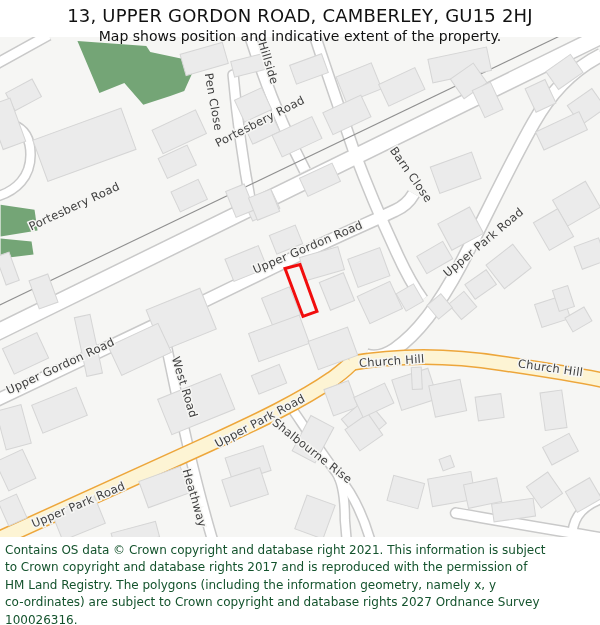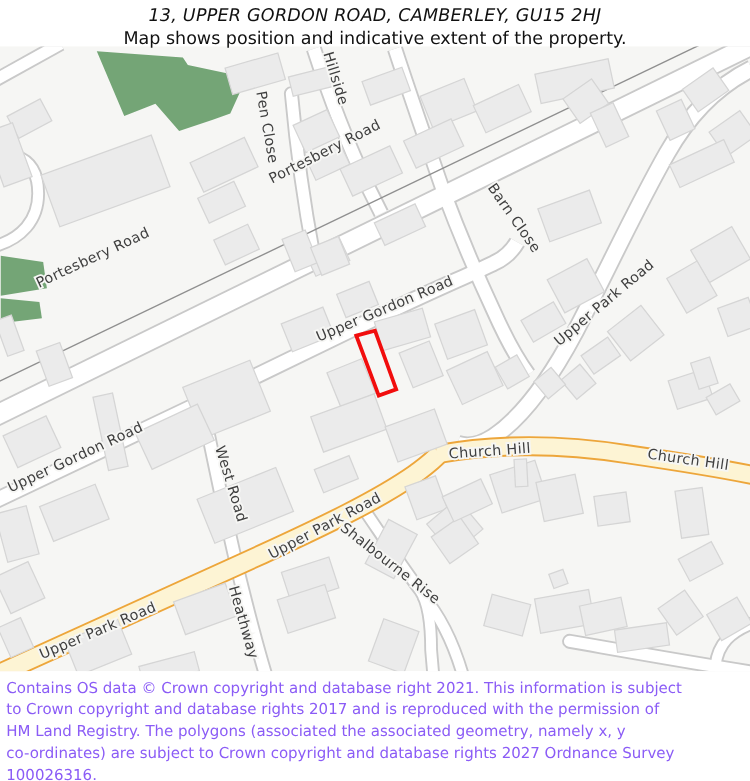--- a/index.html
+++ b/index.html
@@ -1,26 +1,26 @@
 <!DOCTYPE html>
 <html><head>
 <meta charset="utf-8">
 <style>
   html,body{margin:0;padding:0;background:#ffffff;}
   #stage{position:relative;width:600px;height:625px;background:#ffffff;overflow:hidden;
          font-family:"DejaVu Sans",sans-serif;}
   #header{position:absolute;top:0;left:0;width:600px;height:37px;background:#ffffff;
           text-align:center;z-index:3;}
-  #title{font-size:14px;color:#111;padding-top:5px;letter-spacing:0.2px;font-style:italic;}
+  #title{font-size:18px;color:#111;padding-top:5px;letter-spacing:0.2px;}
   #subtitle{font-size:14px;color:#111;padding-top:2px;}
   #map-wrap{position:absolute;top:37px;left:0;width:600px;height:500px;background:#f6f6f4;}
   #map-canvas{display:block;}
   #footer{position:absolute;top:537px;left:0;width:600px;height:88px;background:#ffffff;
           padding:5px 0 0 5px;box-sizing:border-box;z-index:3;}
-  .footer-line{font-size:12px;line-height:17.4px;color:#8b5cf6;white-space:nowrap;}
+  .footer-line{font-size:12px;line-height:17.4px;color:#14532d;white-space:nowrap;}
 </style>
 </head>
 <body>
 
 <div id="stage">
   <div id="header">
     <div id="title">13, UPPER GORDON ROAD, CAMBERLEY, GU15 2HJ</div>
     <div id="subtitle">Map shows position and indicative extent of the property.</div>
   </div>
 
@@ -172,17 +172,17 @@
           <text x="392" y="361" transform="rotate(-4 392 361)" text-anchor="middle" dominant-baseline="middle" fill="#3f3f3f" stroke="#f6f6f4" stroke-width="3" paint-order="stroke" font-size="11.5px" letter-spacing="0.3">Church Hill</text>
           <text x="551" y="368" transform="rotate(8 551 368)" text-anchor="middle" dominant-baseline="middle" fill="#3f3f3f" stroke="#f6f6f4" stroke-width="3" paint-order="stroke" font-size="11.5px" letter-spacing="0.3">Church Hill</text>
           <text x="312" y="451" transform="rotate(38 312 451)" text-anchor="middle" dominant-baseline="middle" fill="#3f3f3f" stroke="#f6f6f4" stroke-width="3" paint-order="stroke" font-size="11.5px" letter-spacing="0.3">Shalbourne Rise</text>
         </g>
     </svg>
   </div>
 
   <div id="footer">
     <div class="footer-line">Contains OS data © Crown copyright and database right 2021. This information is subject</div>
     <div class="footer-line">to Crown copyright and database rights 2017 and is reproduced with the permission of</div>
-    <div class="footer-line">HM Land Registry. The polygons (associated the associated geometry, namely x, y</div>
+    <div class="footer-line">HM Land Registry. The polygons (including the information geometry, namely x, y</div>
     <div class="footer-line">co-ordinates) are subject to Crown copyright and database rights 2027 Ordnance Survey</div>
     <div class="footer-line">100026316.</div>
   </div>
 </div>
 
 </body></html>

